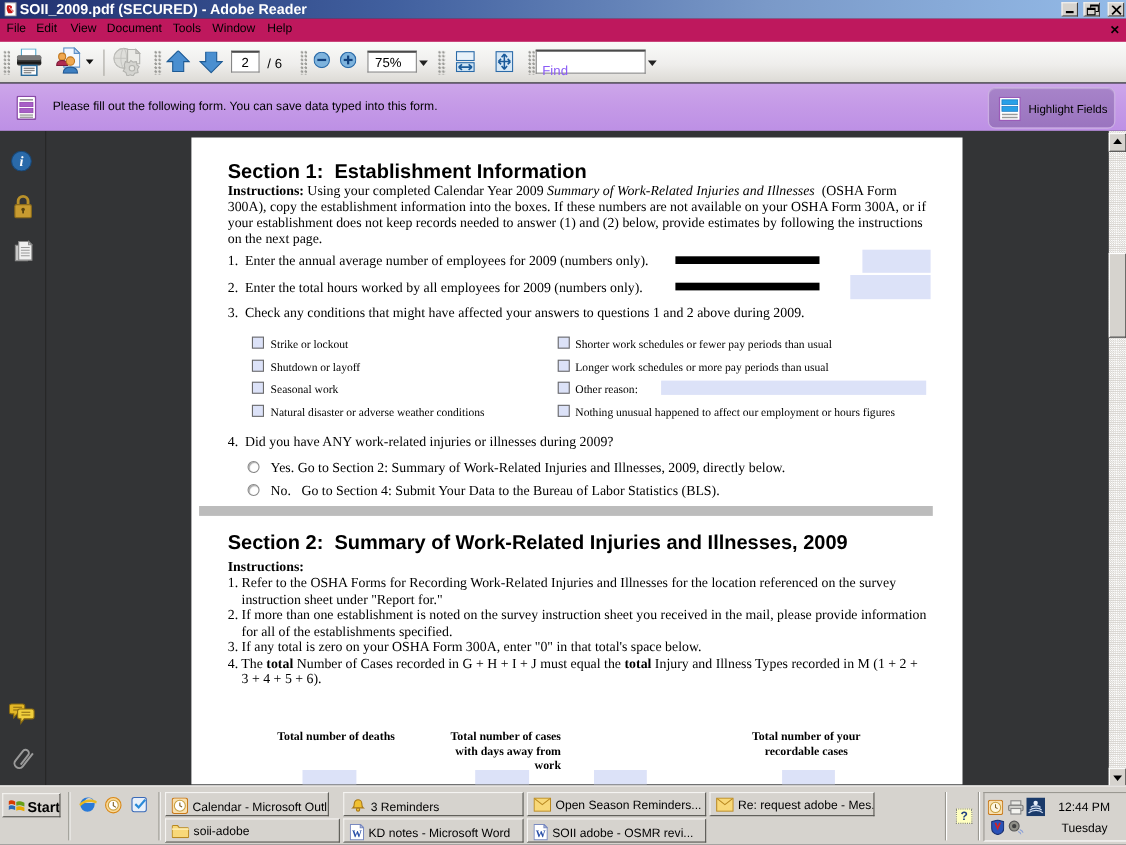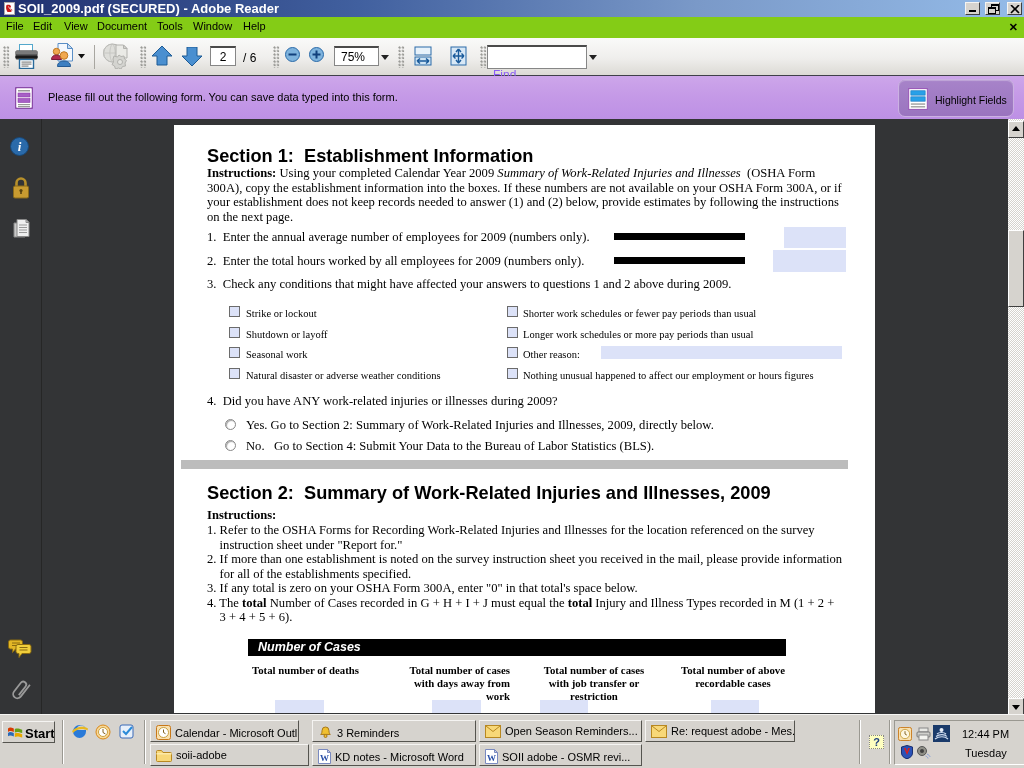--- a/index.html
+++ b/index.html
@@ -10,21 +10,21 @@
   background:linear-gradient(90deg,#20306f 0%,#41609f 35%,#7a99c8 68%,#94bbe8 100%);
   color:#fff; font-weight:bold; font-size:13px; letter-spacing:0.3px; }
 #titlebar .ttext { position:absolute; left:18px; top:1px; letter-spacing:0px; }
 #winbtns { position:absolute; right:2px; top:2px; }
 .wbtn { display:inline-block; width:15px; height:13px; background:#d6d3ce;
   border-top:1px solid #f5f4f2; border-left:1px solid #f5f4f2;
   border-right:1px solid #404040; border-bottom:1px solid #404040;
   color:#000; font-size:9px; text-align:center; vertical-align:top; margin-left:1px; position:relative; }
 
 
-#menubar { left:0; top:17px; width:1024px; height:37px; background:#84cc16; border-bottom:1px solid #9a9891;
+#menubar { left:0; top:17px; width:1024px; height:37px; background:#be185d; border-bottom:1px solid #9a9891;
   font-size:11px; color:#000; }
 #menubar span.mi { position:absolute; top:3px; }
 
 
 #toolbar { left:0; top:38px; width:1024px; height:38px;
   background:linear-gradient(#fafaf9 0%, #efeeec 55%, #dcdad5 100%);
   border-bottom:1px solid #40404a; }
 .grip { position:absolute; top:8px; width:7px; height:22px;
   background-image:radial-gradient(circle at 1.5px 1.5px,#9a9a96 1px,transparent 1.3px);
   background-size:3.5px 3.5px; }
@@ -170,21 +170,21 @@
     <rect x="1" y="1" width="16" height="8" fill="#e8f2fa" stroke="#2a6aa8"></rect>
     <rect x="1" y="11" width="16" height="8" fill="#cfe4f4" stroke="#2a6aa8"></rect>
     <path d="M3 15 h12 M3 15 l3-2.5 M3 15 l3 2.5 M15 15 l-3-2.5 M15 15 l-3 2.5" stroke="#1a5a9a" stroke-width="1.6" fill="none"></path>
   </svg>
 
   <svg class="abs" style="left:450px;top:8px" width="17" height="20" viewBox="0 0 17 20">
     <rect x="1" y="1" width="15" height="18" fill="#d8e8f6" stroke="#2a6aa8"></rect>
     <path d="M8.5 3 v14 M8.5 3 l-2.5 3 M8.5 3 l2.5 3 M8.5 17 l-2.5-3 M8.5 17 l2.5-3 M3 10 h11 M3 10 l2.5-2.5 M3 10 l2.5 2.5 M14 10 l-2.5-2.5 M14 10 l-2.5 2.5" stroke="#1a5a9a" stroke-width="1.4" fill="none"></path>
   </svg>
   <div class="grip" style="left:480px"></div>
-  <div class="tbox" style="left:487px;top:7px;width:100px;height:22px;padding:21px 0 0 5px;color:#8b5cf6">Find</div>
+  <div class="tbox" style="left:487px;top:7px;width:100px;height:22px;padding:10px 0 0 5px;color:#8b5cf6">Find</div>
   <svg class="abs" style="left:589px;top:15px" width="9" height="8">
       <polygon points="0,2 8,2 4,7" fill="#222"></polygon>
     </svg>
 </div>
 
 <div class="abs" id="infobar">
   <svg class="abs" style="left:15px;top:11px" width="18" height="22" viewBox="0 0 18 22">
     <rect x="0.5" y="0.5" width="17" height="21" rx="1.5" fill="#fff" stroke="#8a4ba8" stroke-width="1.5"></rect>
     <rect x="3" y="3" width="12" height="1.5" fill="#999"></rect>
     <rect x="3" y="6" width="12" height="4" fill="#a75fc6" stroke="#8a3aa8" stroke-width=".6"></rect>
@@ -273,25 +273,23 @@
     <div class="rad" style="left:51px;top:294px"></div>
     <div class="body" style="left:72px;top:293px">Yes. Go to Section 2: Summary of Work-Related Injuries and Illnesses, 2009, directly below.</div>
     <div class="rad" style="left:51px;top:315px"></div>
     <div class="body" style="left:72px;top:314px">No.&nbsp;&nbsp; Go to Section 4: Submit Your Data to the Bureau of Labor Statistics (BLS).</div>
   </div>
   <div id="pagesep"></div>
   <div id="content2" class="abs" style="left:174px;top:350px;width:701px;height:244px;color:#000">
     <div class="h1" style="top:14px">Section 2:&nbsp; Summary of Work-Related Injuries and Illnesses, 2009</div>
     <div class="body ser" style="left:33px;top:39px"><b>Instructions:</b></div>
     <div class="body" style="left:33px;top:54px;white-space:nowrap">1. Refer to the OSHA Forms for Recording Work-Related Injuries and Illnesses for the location referenced on the survey<br>&nbsp;&nbsp;&nbsp;&nbsp;instruction sheet under "Report for."<br>2. If more than one establishment is noted on the survey instruction sheet you received in the mail, please provide information<br>&nbsp;&nbsp;&nbsp;&nbsp;for all of the establishments specified.<br>3. If any total is zero on your OSHA Form 300A, enter "0" in that total's space below.<br>4. The <b>total</b> Number of Cases recorded in G + H + I + J must equal the <b>total</b> Injury and Illness Types recorded in M (1 + 2 +<br>&nbsp;&nbsp;&nbsp;&nbsp;3 + 4 + 5 + 6).</div>
-    <div class="abs" style="left:74px;top:170px;width:538px;height:17px;background:#000;color:#fff;font-weight:bold;font-style:italic;font-size:12.5px;padding:1px 0 0 10px">Number of Cases</div>
     <div class="abs ser" style="left:74px;top:195px;width:115px;text-align:center;font-weight:bold;font-size:10.8px;line-height:13px">Total number of deaths</div>
     <div class="abs ser" style="left:216px;top:195px;width:120px;text-align:right;font-weight:bold;font-size:10.8px;line-height:13px">Total number of cases with days away from work</div>
-    <div class="abs ser" style="left:360px;top:195px;width:120px;text-align:center;font-weight:bold;font-size:10.8px;line-height:13px">Total number of cases with job transfer or restriction</div>
-    <div class="abs ser" style="left:499px;top:195px;width:120px;text-align:center;font-weight:bold;font-size:10.8px;line-height:13px">Total number of above recordable cases</div>
+    <div class="abs ser" style="left:499px;top:195px;width:120px;text-align:center;font-weight:bold;font-size:10.8px;line-height:13px">Total number of your recordable cases</div>
 
   </div>
 
   <div class="bluefield" style="left:275px;top:581px;width:49px;height:13px"></div>
   <div class="bluefield" style="left:432px;top:581px;width:49px;height:13px"></div>
   <div class="bluefield" style="left:540px;top:581px;width:48px;height:13px"></div>
   <div class="bluefield" style="left:711px;top:581px;width:48px;height:13px"></div>
 
   <div id="sbar">
     <div class="sbtn" style="top:2px"><svg width="14" height="15">

